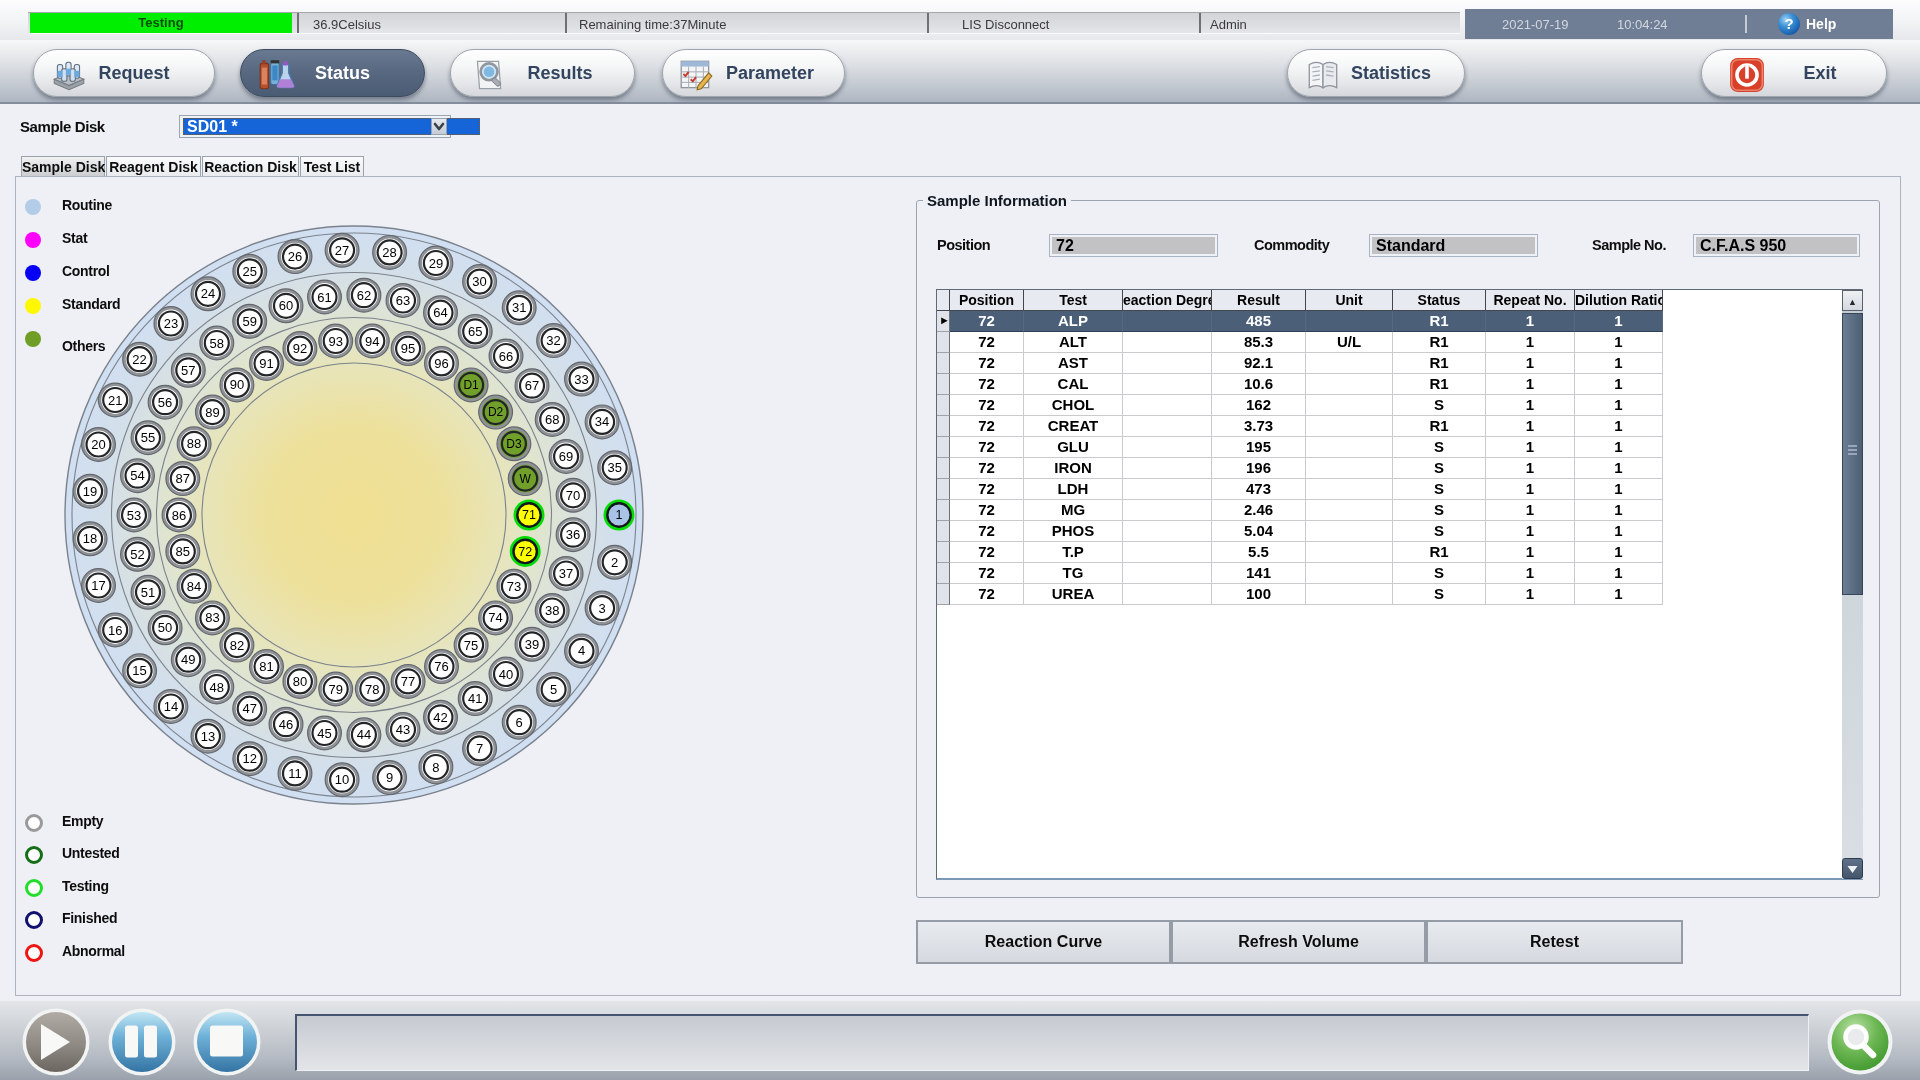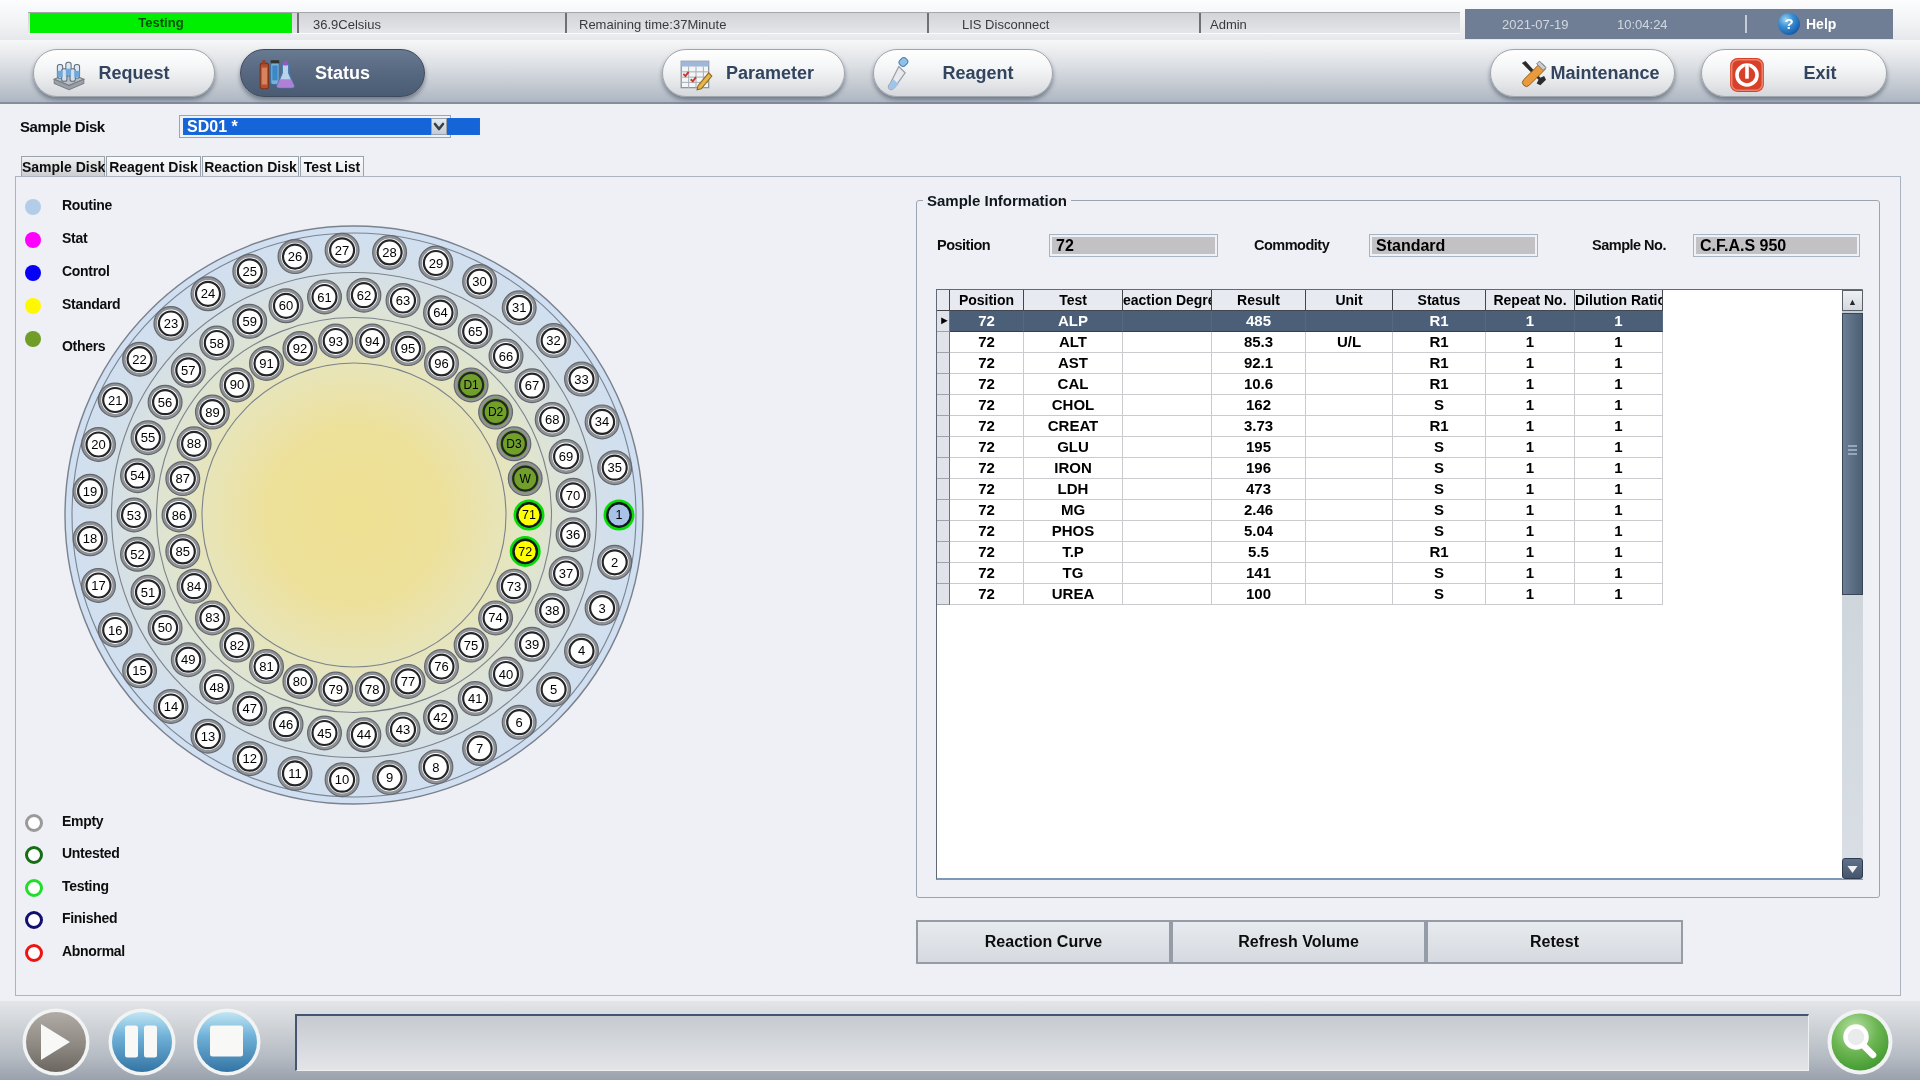--- a/index.html
+++ b/index.html
@@ -133,20 +133,31 @@
 <rect x="13" y="5" width="8" height="22" rx="2" fill="#7ab0d8" stroke="#3f6f9b" stroke-width="1"></rect>
 <rect x="14.5" y="9" width="5" height="14" fill="#3c87c6"></rect>
 <rect x="13" y="4" width="8" height="3" fill="#333"></rect>
 <path d="M24 8 L30 8 L30 16 L35 28 Q35.5 30 33 30 L21 30 Q18.5 30 19 28 L24 16 Z" fill="#b9d3ec" stroke="#4a7cb2" stroke-width="1.2"></path>
 <path d="M22 22 L32 22 L35 28 Q35.5 30 33 30 L21 30 Q18.5 30 19 28 Z" fill="#b07fd6"></path>
 <rect x="25" y="5" width="4" height="4" fill="#9a55c8"></rect>
 </g>
       </svg>
       <span class="tlabel" style="color:#ffffff;padding-left:20px">Status</span>
     </div>
+    <div class="tbtn" style="left:450px;width:185px">
+      <svg class="ticon" style="left:18px" width="38" height="38" viewBox="0 0 36 36">
+        <g>
+<path d="M8 5 L28 5 L30 31 L10 31 Z" fill="#f2f3f5" stroke="#9aa0a8" stroke-width="1.2"></path>
+<circle cx="19" cy="15" r="8" fill="#cfe4f4" stroke="#8f969e" stroke-width="2.5"></circle>
+<circle cx="19" cy="15" r="5" fill="#7fb8e0"></circle>
+<rect x="23.6" y="20.2" width="4.5" height="9" rx="2" transform="rotate(-45 25.8 24.7)" fill="#a9adb3" stroke="#767b82" stroke-width="0.8"></rect>
+</g>
+      </svg>
+      <span class="tlabel" style="color:#32445e;padding-left:35px">Results</span>
+    </div>
     <div class="tbtn" style="left:662px;width:183px">
       <svg class="ticon" style="left:14px" width="38" height="38" viewBox="0 0 36 36">
         <g>
 <rect x="4" y="5" width="26" height="25" fill="#f4f5f7" stroke="#8d939b" stroke-width="1.2"></rect>
 <rect x="4" y="5" width="26" height="5" fill="#9fb8d8"></rect>
 <g stroke="#aab0b8" stroke-width="1">
             <line x1="4" y1="15" x2="30" y2="15"></line>
             <line x1="4" y1="20" x2="30" y2="20"></line>
             <line x1="4" y1="25" x2="30" y2="25"></line>
             <line x1="11" y1="10" x2="11" y2="30"></line>
@@ -155,39 +166,37 @@
           </g>
 <g stroke="#c43a2a" stroke-width="1.8">
             <path d="M6 17 l2 2 l3 -4" fill="none"></path>
             <path d="M13 22 l2 2 l3 -4" fill="none"></path>
           </g>
 <path d="M20 28 L30 16 L33 19 L23 31 L19 32 Z" fill="#e8b44c" stroke="#8a6a20" stroke-width="1"></path>
 </g>
       </svg>
       <span class="tlabel" style="color:#32445e;padding-left:33px">Parameter</span>
     </div>
-    <div class="tbtn" style="left:873px;width:180px">
-      <svg class="ticon" style="left:10px" width="38" height="38" viewBox="0 0 36 36">
+    <div class="tbtn" style="left:1287px;width:178px">
+      <svg class="ticon" style="left:16px" width="38" height="38" viewBox="0 0 36 36">
         <g>
-<rect x="14.6" y="1.5" width="7" height="8" rx="3" transform="rotate(45 18 6)" fill="#8fc0e8" stroke="#4f7fae" stroke-width="1"></rect>
-<path d="M14 10 L20 16 L10 30 Q7 33 5 31 Q3 29 6 26 Z" fill="#e8eaee" stroke="#9aa0a8" stroke-width="1.2"></path>
-<path d="M10 30 Q7 33 5 31 Q3 29 6 26 L9 22 L14 27 Z" fill="#9fc6ea"></path>
+<path d="M5 8 Q12 4 18 8 L18 30 Q12 26 5 30 Z" fill="#f4f5f7" stroke="#8d939b" stroke-width="1.2"></path>
+<path d="M31 8 Q24 4 18 8 L18 30 Q24 26 31 30 Z" fill="#e8eaee" stroke="#8d939b" stroke-width="1.2"></path>
+<g stroke="#a9b2bc" stroke-width="1.2">
+            <line x1="8" y1="11" x2="15" y2="10"></line>
+            <line x1="8" y1="15" x2="15" y2="14"></line>
+            <line x1="8" y1="19" x2="15" y2="18"></line>
+            <line x1="8" y1="23" x2="15" y2="22"></line>
+            <line x1="21" y1="10" x2="28" y2="11"></line>
+            <line x1="21" y1="14" x2="28" y2="15"></line>
+            <line x1="21" y1="18" x2="28" y2="19"></line>
+          </g>
 </g>
       </svg>
-      <span class="tlabel" style="color:#32445e;padding-left:30px">Reagent</span>
-    </div>
-    <div class="tbtn" style="left:1490px;width:185px">
-      <svg class="ticon" style="left:22px" width="38" height="38" viewBox="0 0 36 36">
-        <g transform="translate(2.2,2.2) scale(0.88)">
-<path d="M7 5 L11 3 L27 21 L31 19 L33 23 L27 29 L23 27 L25 23 L9 7 Z" fill="#2b2b2b"></path>
-<path d="M29 6 Q33 8 32 12 L15 29 Q12 32 9 29 Q6 26 9 23 L26 6 Q27.5 4.5 29 6 Z" fill="#e89a3c" stroke="#8a5a18" stroke-width="1"></path>
-<path d="M26 3 L33 10 L30 13 L23 6 Z" fill="#c9ced4" stroke="#70757c" stroke-width="1"></path>
-</g>
-      </svg>
-      <span class="tlabel" style="color:#32445e;padding-left:45px">Maintenance</span>
+      <span class="tlabel" style="color:#32445e;padding-left:30px">Statistics</span>
     </div>
     <div class="tbtn" style="left:1701px;width:186px">
       <svg class="ticon" style="left:26px" width="38" height="38" viewBox="0 0 36 36">
         <g>
 <rect x="2" y="2" width="32" height="32" rx="7" fill="#d9402a"></rect>
 <rect x="3.5" y="3.5" width="29" height="29" rx="6" fill="none" stroke="#f0a088" stroke-width="1.5" opacity="0.7"></rect>
 <circle cx="18" cy="18" r="9.5" fill="none" stroke="#ffffff" stroke-width="3.4"></circle>
 <rect x="15.8" y="9" width="4.4" height="13" fill="#d9402a"></rect>
 <rect x="16.3" y="8" width="3.4" height="13.5" fill="#ffffff"></rect>
 </g>

